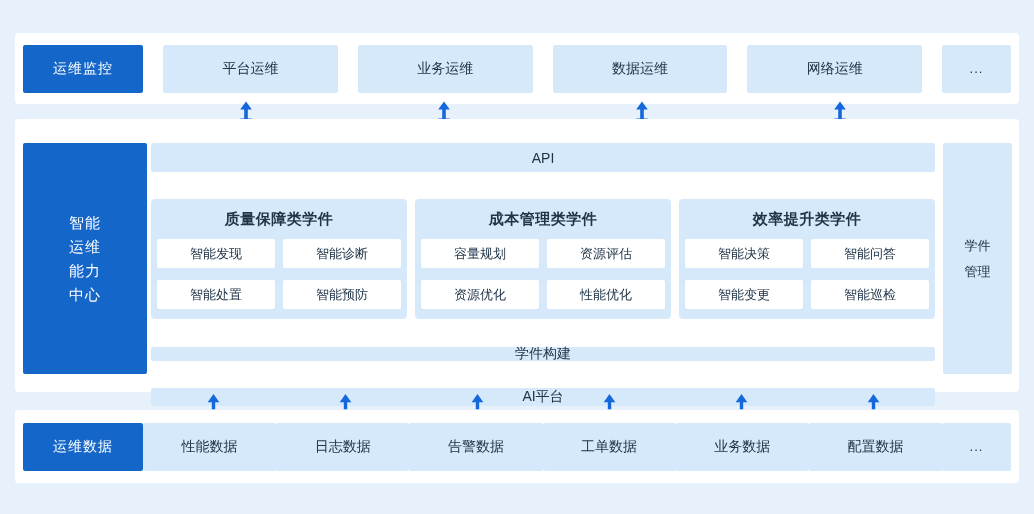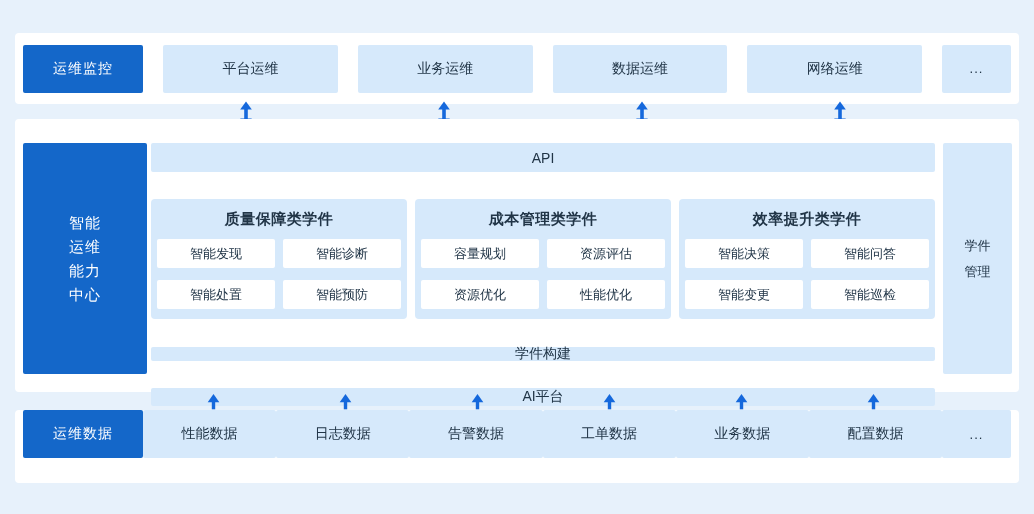--- a/index.html
+++ b/index.html
@@ -20,21 +20,21 @@
     color:var(--dark-text);
     overflow:hidden;
   }
   .panel{
     position:absolute;left:15px;width:1004px;
     background:var(--panel-bg);
     border-radius:4px;
   }
   .panel-top{top:33px;height:71px;display:flex;align-items:center;gap:20px;padding:0 8px;}
   .panel-mid{top:119px;height:273px;}
-  .panel-bottom{top:410px;height:73px;display:flex;padding:0 8px;}
+  .panel-bottom{top:410px;height:73px;display:flex;align-items:center;padding:0 8px;}
 
   .blue-box{
     background:var(--primary-blue);
     color:#FFFFFF;
     display:flex;align-items:center;justify-content:center;
     border-radius:2px;
     font-size:14px;font-weight:500;letter-spacing:1px;
   }
   .light-box{
     background:var(--light-blue);

